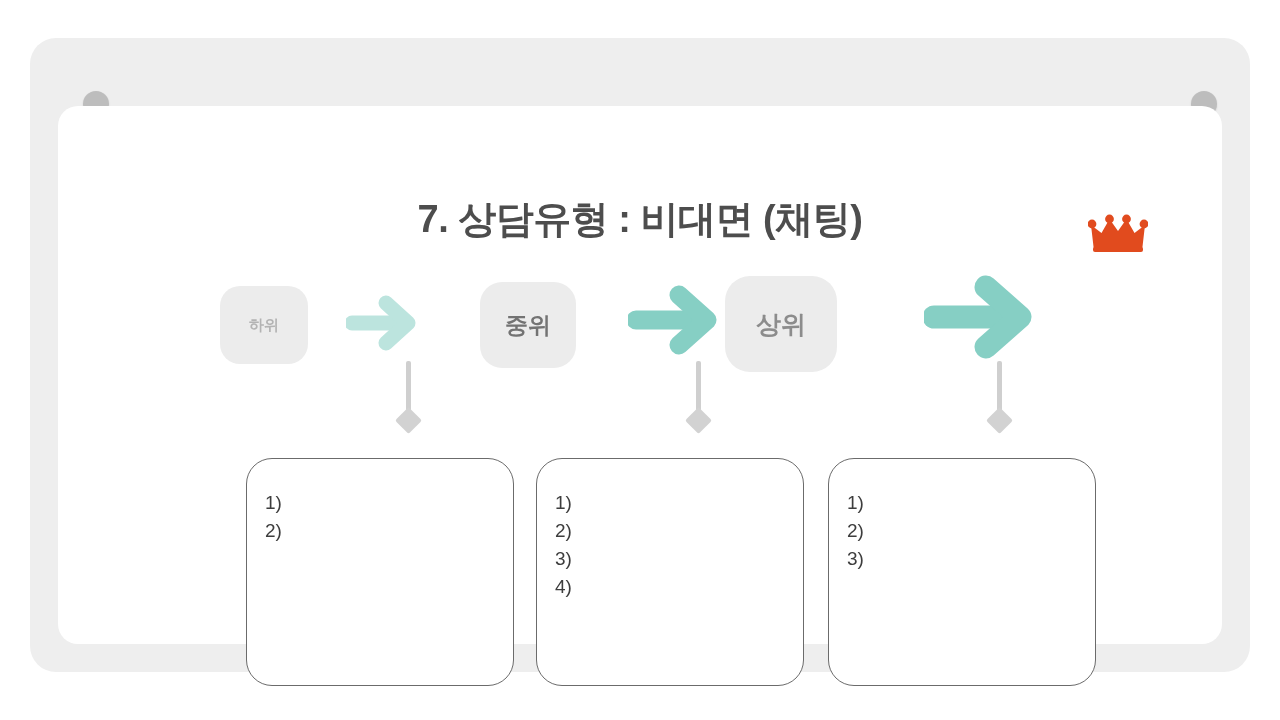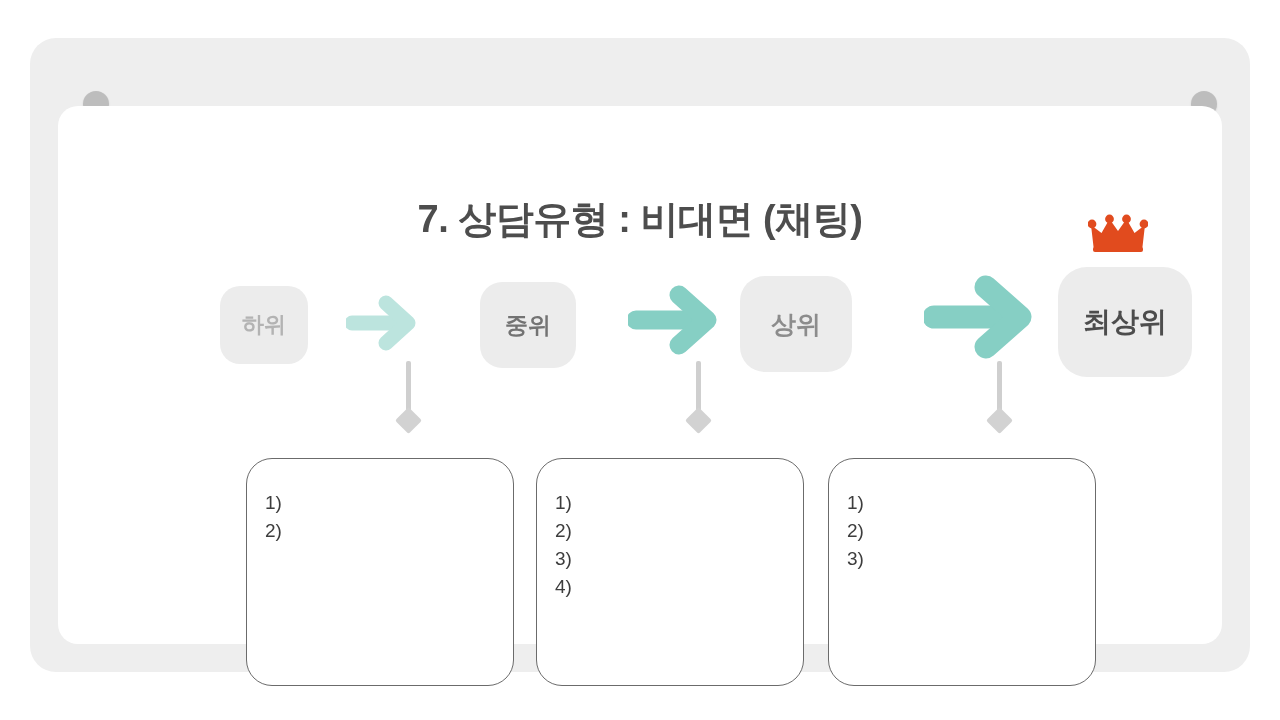--- a/index.html
+++ b/index.html
@@ -65,23 +65,23 @@
   .level-badge {
     position: absolute;
     background: #ececec;
     border-radius: 22px;
     display: flex;
     align-items: center;
     justify-content: center;
     font-weight: bold;
     white-space: nowrap;
   }
-  #level-badge-0 { left: 162px; top: 180px; width: 88px;  height: 78px;  font-size: 22px; color: #b3b3b3; border-radius: 20px; }
+  #level-badge-0 { left: 162px; top: 180px; width: 88px;  height: 78px;  font-size: 15px; color: #b3b3b3; border-radius: 20px; }
   #level-badge-1 { left: 422px; top: 176px; width: 96px;  height: 86px;  font-size: 23px; color: #737373; border-radius: 22px; }
-  #level-badge-2 { left: 682px; top: 170px; width: 112px; height: 96px;  font-size: 25px; color: #8c8c8c; border-radius: 25px; }
+  #level-badge-2 { left: 667px; top: 170px; width: 112px; height: 96px;  font-size: 25px; color: #8c8c8c; border-radius: 25px; }
   #level-badge-3 { left: 1000px; top: 161px; width: 134px; height: 110px; font-size: 28px; color: #4d4d4d; border-radius: 29px; }
 
   
   #crown-icon {
     position: absolute;
     left: 1030px;
     top: 105px;
     width: 60px;
     height: 44px;
   }
@@ -150,21 +150,20 @@
   <div class="bezel-dot" id="bezel-dot-left"></div>
   <div class="bezel-dot" id="bezel-dot-right"></div>
 
   <div id="screen">
 
     <div id="page-title">7. 상담유형 : 비대면 (채팅)</div>
 
     <div class="level-badge" id="level-badge-0">하위</div>
     <div class="level-badge" id="level-badge-1">중위</div>
     <div class="level-badge" id="level-badge-2">상위</div>
-    <div class="level-badge" id="level-badge-3">최상위</div>
 
     <svg id="crown-icon" viewBox="0 0 60 44">
       <path d="M6 40 L3 14 L13.5 22 L21.5 8 L30 20 L38.5 8 L46.5 22 L57 14 L54 40 Z" fill="#e14b1e"></path>
       <circle cx="4" cy="13" r="4.4" fill="#e14b1e"></circle>
       <circle cx="21.5" cy="8" r="4.4" fill="#e14b1e"></circle>
       <circle cx="38.5" cy="8" r="4.4" fill="#e14b1e"></circle>
       <circle cx="56" cy="13" r="4.4" fill="#e14b1e"></circle>
       <rect x="5" y="36" width="50" height="5" rx="2" fill="#e14b1e"></rect>
     </svg>
 

